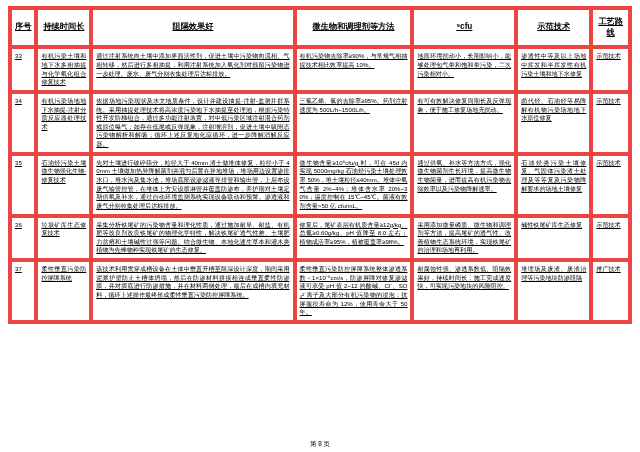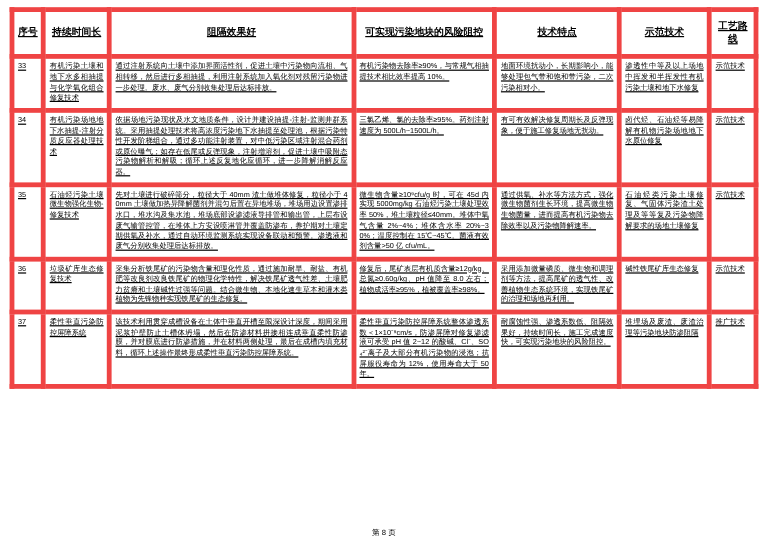--- a/index.html
+++ b/index.html
@@ -109,22 +109,22 @@
       <col class="c-index">
       <col class="c-feat">
       <col class="c-scope">
       <col class="c-type">
     </colgroup>
     <thead>
       <tr>
         <th>序号</th>
         <th>持续时间长</th>
         <th>阻隔效果好</th>
-        <th>可实现污染地块的风险阻控</th>
-        <th>技术特点</th>
+        <th>微生物和调理剂等方法</th>
+        <th>⁹cfu</th>
         <th>示范技术</th>
         <th>工艺路线</th>
       </tr>
     </thead>
     <tbody>
       <tr>
         <td class="cell-no">33</td>
         <td class="cell-name">有机污染土壤和地下水多相抽提与化学氧化组合修复技术</td>
         <td class="cell-route">通过注射系统向土壤中添加界面活性剂，促进土壤中污染物向流相、气相转移，然后进行多相抽提，利用注射系统加入氧化剂对残留污染物进一步处理。废水、废气分别收集处理后达标排放。</td>
         <td class="cell-index">有机污染物去除率≥90%，与常规气相抽提技术相比效率提高 10%。</td>

